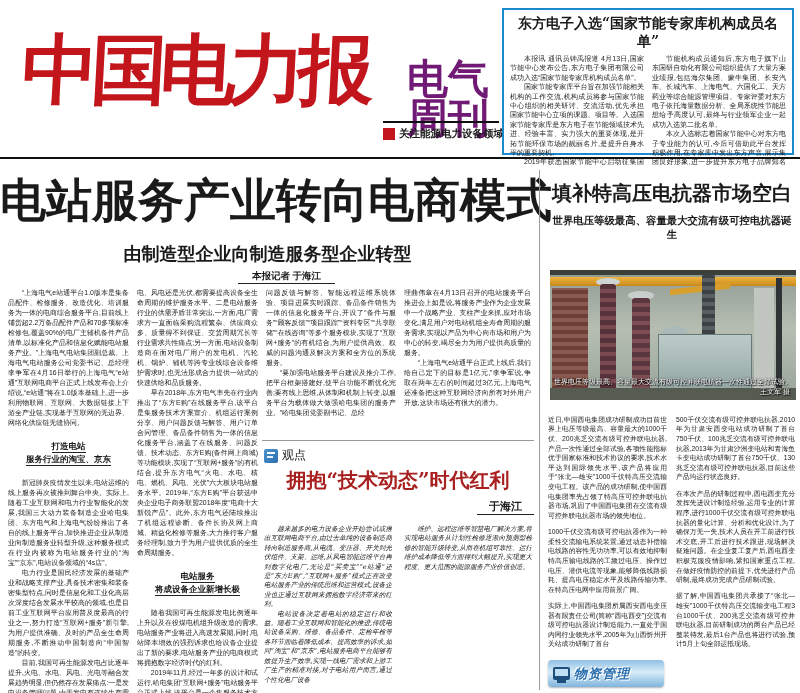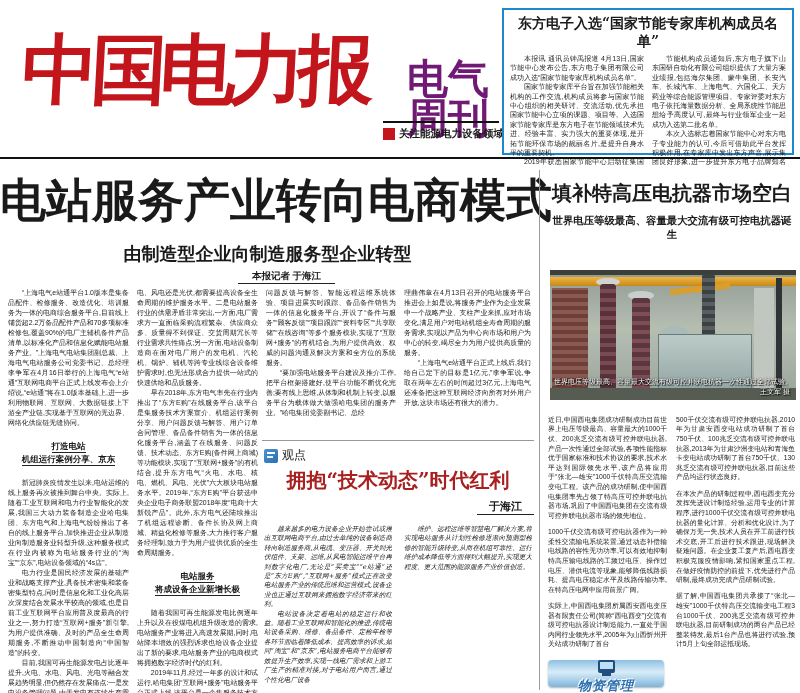--- a/index.html
+++ b/index.html
@@ -94,21 +94,21 @@
   .ph-pipe{position:absolute;left:226px;top:8px;width:6px;height:112px;background:#2f3336;}
   .ph-wall{position:absolute;left:204px;top:18px;width:20px;height:100px;background:#c2c6c0;}
   .ph-floor{position:absolute;left:0;bottom:0;width:100%;height:12px;background:#565c52;}
   .ph-caption{position:absolute;left:4px;right:4px;bottom:14px;color:#fff;font-size:7px;line-height:9px;
         text-shadow:0 0 2px #000,1px 1px 1px #000;text-align:left;}
   .ph-credit{position:absolute;right:6px;bottom:3px;color:#fff;font-size:7px;
         text-shadow:0 0 2px #000,1px 1px 1px #000;}
   
   .badge{position:absolute;left:0px;top:492px;width:116px;height:27px;border-radius:4px;
         background:linear-gradient(180deg,#8fc0e4,#d8ecf8 45%,#7fb4dc);display:flex;align-items:center;
-        gap:4px;padding:0 5px;box-sizing:border-box;box-shadow:0 1px 2px rgba(0,0,0,.3);flex-direction:column;}
+        gap:4px;padding:0 5px;box-sizing:border-box;box-shadow:0 1px 2px rgba(0,0,0,.3);}
   .badge .mon{width:17px;height:13px;background:#1d4e7c;border-radius:2px;position:relative;flex:0 0 auto;}
   .badge .mon:before{content:"";position:absolute;left:2px;top:2px;width:13px;height:7px;background:#bfe0f4;}
   .badge .mon:after{content:"";position:absolute;left:4px;bottom:-3px;width:9px;height:3px;background:#1d4e7c;}
   .badge .btx{font-size:13px;font-weight:900;font-style:italic;color:#2a6fae;letter-spacing:1px;
         text-shadow:1px 1px 0 #fff,-1px -1px 0 #fff;white-space:nowrap;}
 </style>
 </head>
 <body>
 
 <div class="page">
@@ -143,21 +143,21 @@
 
   <div class="lead">
     <div class="headline">电站服务产业转向电商模式</div>
     <div class="subtitle">由制造型企业向制造服务型企业转型</div>
     <div class="byline"><span>本报记者  于海江</span></div>
 
     <div class="col c1">
       <p>“上海电气e站通平台1.0版本是集备品配件、检修服务、改造优化、培训服务为一体的电商综合服务平台,目前线上铺货超2.2万备品配件产品和70多项标准检修包,覆盖90%的电厂主辅机备件产品清单,以标准化产品和信息化赋能电站服务产业。”上海电气电站集团副总裁、上海电气电站服务公司党委书记、总经理李争军在4月16日举行的上海电气“e站通”互联网电商平台正式上线发布会上介绍说,“e站通”将在1.0版本基础上,进一步利用物联网、互联网、大数据链接上下游全产业链,实现基于互联网的无边界、网络化供应链无缝协同。</p>
       <div class="subhead">
         <span>打造电站</span><br>
-        <span>机组运行案例分享、京东</span>
+        <span>服务行业的淘宝、京东</span>
       </div>
       <p>新冠肺炎疫情发生以来,电站运维的线上服务再次被推到舞台中央。实际上,随着工业互联网和电力行业智能化的发展,我国三大动力装备制造企业哈电集团、东方电气和上海电气纷纷推出了各自的线上服务平台,加快推进企业从制造业向制造服务业转型升级,这种服务模式在行业内被称为电站服务行业的“淘宝”“京东”,电站设备领域的“4s店”。</p>
       <p>电力行业是国民经济发展的基础产业和战略支撑产业,具备技术密集和装备密集型特点,同时是信息化和工业化高层次深度结合发展水平较高的领域,也是目前工业互联网平台应用普及度最高的行业之一,努力打造“互联网+服务”新引擎,为用户提供准确、及时的产品全生命周期服务,不断推动中国制造向“中国智造”的转变。</p>
       <p>目前,我国可再生能源发电占比逐年提升,火电、水电、风电、光电等融合发展趋势明显,但仍然存在发展痛点:一是发电设备管理问题,由于发电有连续生产需求,设备故障会导致巨大损失,无论是火电、水</p>
     </div>
 
     <div class="col c2">
       <p class="noind">电、风电还是光伏,都需要提高设备全生命周期的维护服务水平。二是电站服务行业的供需矛盾非常突出,一方面,电厂需求方一直面临采购流程繁杂、供应商众多、质量得不到保证、交货周期冗长等行业需求共性痛点;另一方面,电站设备制造商在面对电厂用户的发电机、汽轮机、锅炉、辅机等跨专业线综合设备维护需求时,也无法形成合力提供一站式的快速供给和品质服务。</p>
       <p>早在2018年,东方电气率先在行业内推出了“东方E购”在线服务平台,该平台是集服务技术方案宣介、机组运行案例分享、用户问题反馈与解答、用户订单合同管理、备品备件销售为一体的信息化服务平台,涵盖了在线服务、问题反馈、技术动态、东方E购(备件网上商城)等功能模块,实现了“互联网+服务”的有机结合,提升东方电气“火电、水电、核电、燃机、风电、光伏”六大板块电站服务水平。2019年,“东方E购”平台获选中央企业电子商务联盟2018年度“电商十大新锐产品”。此外,东方电气还陆续推出了机组远程诊断、备件长协及网上商城、精益化检修等服务,大力推行客户服务经理制,致力于为用户提供优质的全生命周期服务。</p>
       <div class="subhead">

